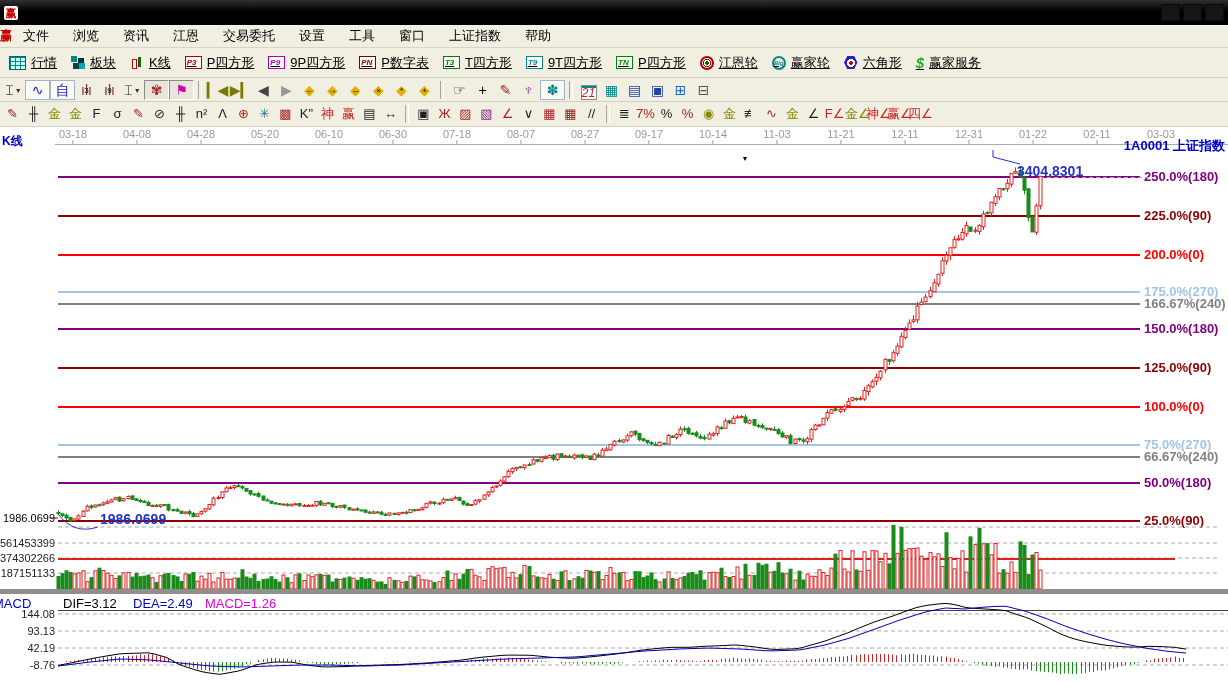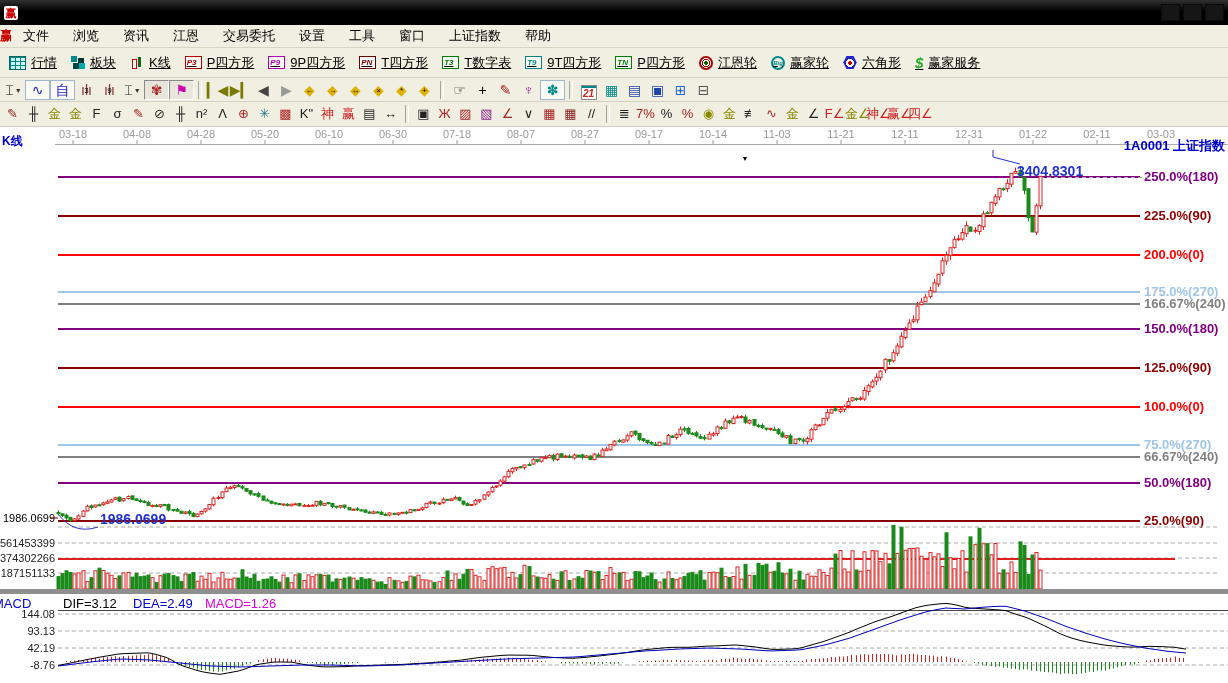--- a/index.html
+++ b/index.html
@@ -36,21 +36,21 @@
   .i-blocks i:nth-child(4){top:7px;left:8px;background:#0aa;}
   .i-candles{display:inline-block;width:14px;height:14px;position:relative;vertical-align:-2px;}
   .i-candles i{position:absolute;width:3px;}
   .i-candles i:nth-child(1){left:2px;top:3px;height:8px;border:1px solid #c00;background:#fff;}
   .i-candles i:nth-child(2){left:8px;top:1px;height:10px;background:#161;}
   .i-lbox{display:inline-block;min-width:13px;height:11px;line-height:11px;padding:0 1px;border:1px solid;font-size:8px;font-weight:bold;background:#fdfdf8;vertical-align:-1px;}
   .i-wheel{display:inline-block;width:14px;height:14px;border-radius:50%;border:2px solid #a00;box-sizing:border-box;background:radial-gradient(circle,#060 0 2px,#fff 2px 3px,#a00 3px 4px,#fff 4px);vertical-align:-3px;}
   .i-bigwheel{display:inline-block;width:14px;height:14px;border-radius:50%;border:2px solid #088;box-sizing:border-box;color:#088;font-size:6px;line-height:10px;text-align:center;font-weight:bold;vertical-align:-3px;}
   .i-hex{display:inline-block;width:14px;height:14px;clip-path:polygon(25% 4%,75% 4%,98% 50%,75% 96%,25% 96%,2% 50%);background:radial-gradient(circle at 50% 50%,#c00 0 2px,#fff 2px 4px,#22c 4px);vertical-align:-3px;}
   .i-dollar{color:#2a2;font-weight:bold;font-size:15px;}
-  .i-cal{display:inline-block;width:14px;height:13px;border:1px solid #888;background:linear-gradient(#088 2px,#fff 2px);color:#c22;font-size:10px;font-weight:bold;line-height:15px;text-align:center;vertical-align:-2px;}
+  .i-cal{display:inline-block;width:14px;height:13px;border:1px solid #888;background:linear-gradient(#088 2px,#fff 2px);color:#c22;font-size:12px;font-weight:normal;line-height:15px;text-align:center;vertical-align:-2px;}
   
   .chart-area{position:absolute;left:0;top:127px;width:1228px;height:556px;background:#fff;}
   svg{font-family:"Liberation Sans","DejaVu Sans",sans-serif;display:block;}
 </style>
 </head>
 <body>
 
 <div class="app">
   <div class="titlebar">
     <span class="app-icon">赢</span>
@@ -97,25 +97,25 @@
       <span class="tb-btn">
         <i class="i-lbox" style="border-color: rgb(176, 0, 0); color: rgb(176, 0, 0);">P3</i>
         <span>P四方形</span>
       </span>
       <span class="tb-btn">
         <i class="i-lbox" style="border-color: rgb(176, 0, 176); color: rgb(176, 0, 176);">P9</i>
         <span>9P四方形</span>
       </span>
       <span class="tb-btn">
         <i class="i-lbox" style="border-color: rgb(112, 0, 0); color: rgb(112, 0, 0);">PN</i>
-        <span>T四方形</span>
+        <span>P数字表</span>
       </span>
       <span class="tb-btn">
         <i class="i-lbox" style="border-color: rgb(0, 128, 0); color: rgb(0, 128, 0);">T3</i>
-        <span>T数字表</span>
+        <span>T四方形</span>
       </span>
       <span class="tb-btn">
         <i class="i-lbox" style="border-color: rgb(0, 136, 136); color: rgb(0, 136, 136);">T9</i>
         <span>9T四方形</span>
       </span>
       <span class="tb-btn">
         <i class="i-lbox" style="border-color: rgb(0, 128, 0); color: rgb(0, 128, 0);">TN</i>
         <span>P四方形</span>
       </span>
       <span class="tb-btn">

